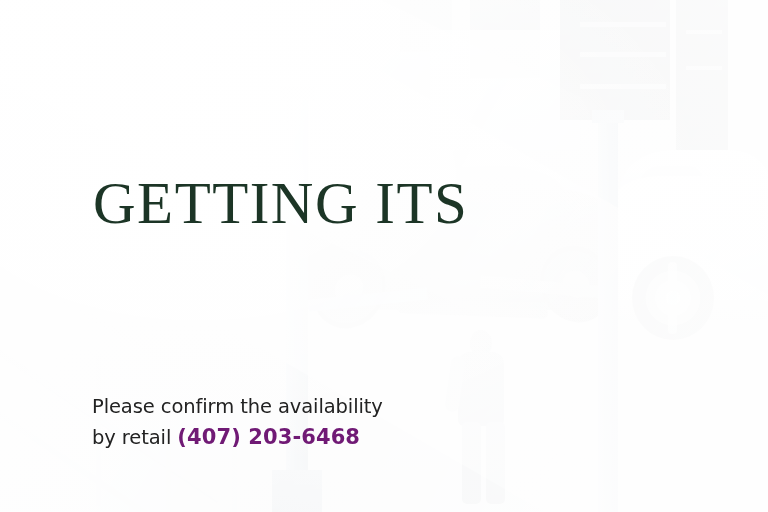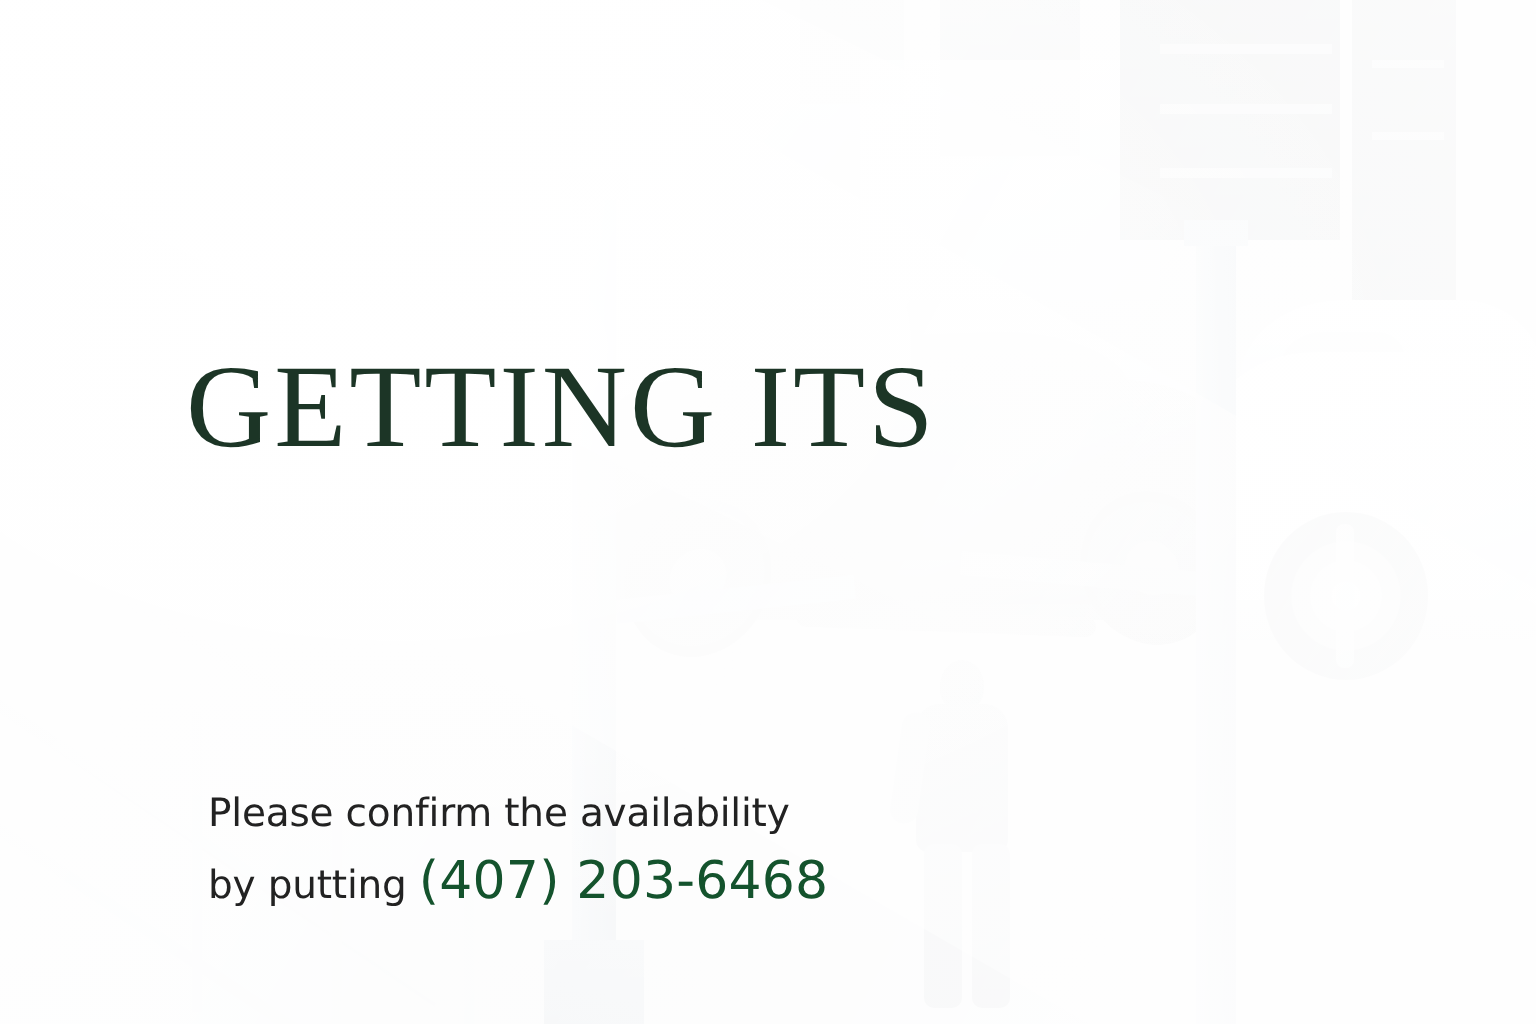--- a/index.html
+++ b/index.html
@@ -210,33 +210,33 @@
     font-size: 20.5px;
     line-height: 1.42;
     font-weight: 400;
     letter-spacing: -0.1px;
   }
   .body-block p { margin: 0 0 16px 0; }
   .body-block p:last-child { margin-bottom: 0; }
 
   .cta-block {
     position: absolute;
-    left: 104px;
+    left: 92px;
     top: 392px;
     color: #222222;
     font-family: "DejaVu Sans", "Liberation Sans", sans-serif;
     font-size: 19.5px;
     line-height: 1.52;
     letter-spacing: -0.1px;
   }
   .cta-line { display: block; white-space: pre; }
   .phone {
-    font-weight: normal;
-    font-size: 26px;
-    color: #14532d;
+    font-weight: bold;
+    font-size: 21px;
+    color: #701a75;
     letter-spacing: 0.1px;
   }
 
   
   #logo {
     position: absolute;
     left: 598px;
     top: 440px;
     width: 142px;
     height: 62px;
@@ -320,18 +320,18 @@
 
   <div id="content">
 
     <div class="headline">
       <span class="hl-line">GETTING ITS</span>
     </div>
 
 
     <div class="cta-block">
       <span class="cta-line">Please confirm the availability</span>
-      <span class="cta-line"><span>by putting </span><span class="phone">(407) 203-6468</span></span>
+      <span class="cta-line"><span>by retail </span><span class="phone">(407) 203-6468</span></span>
     </div>
 
 
   </div>
 </div>
 
 </body></html>

